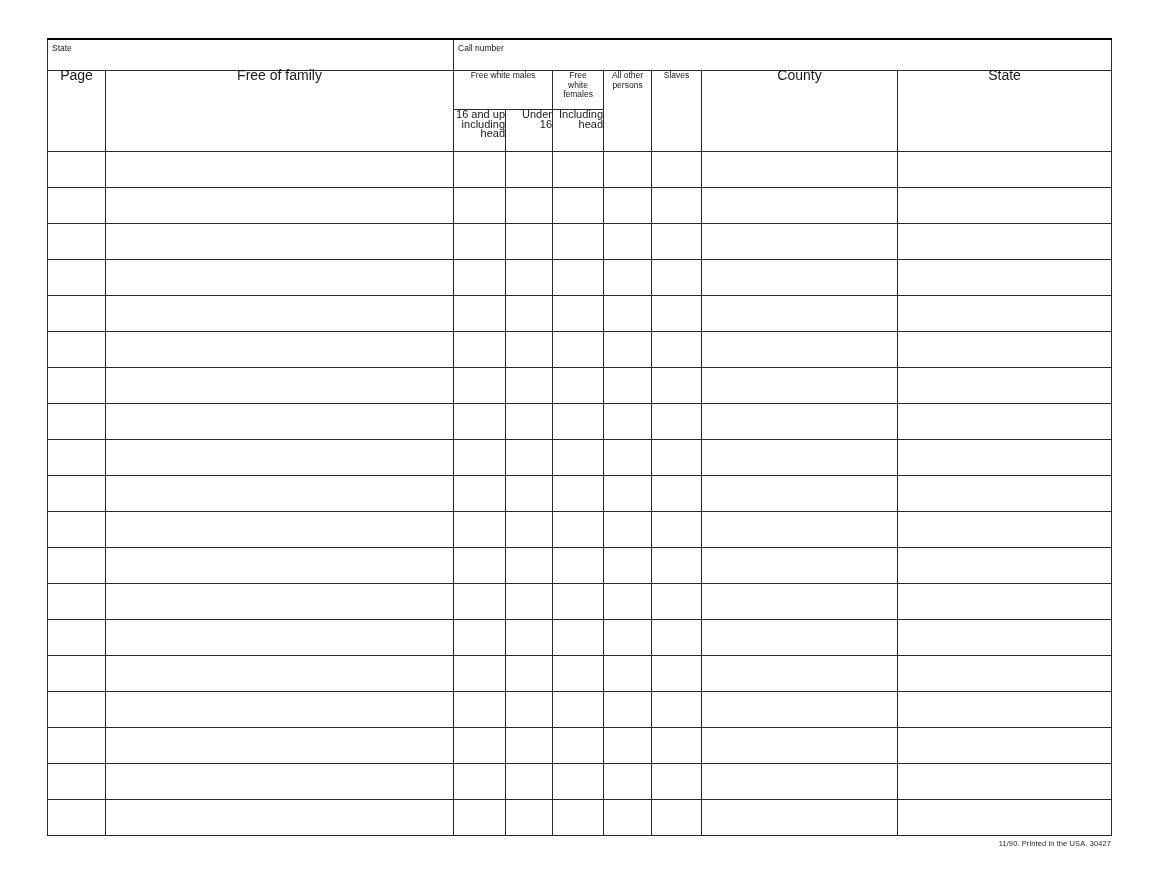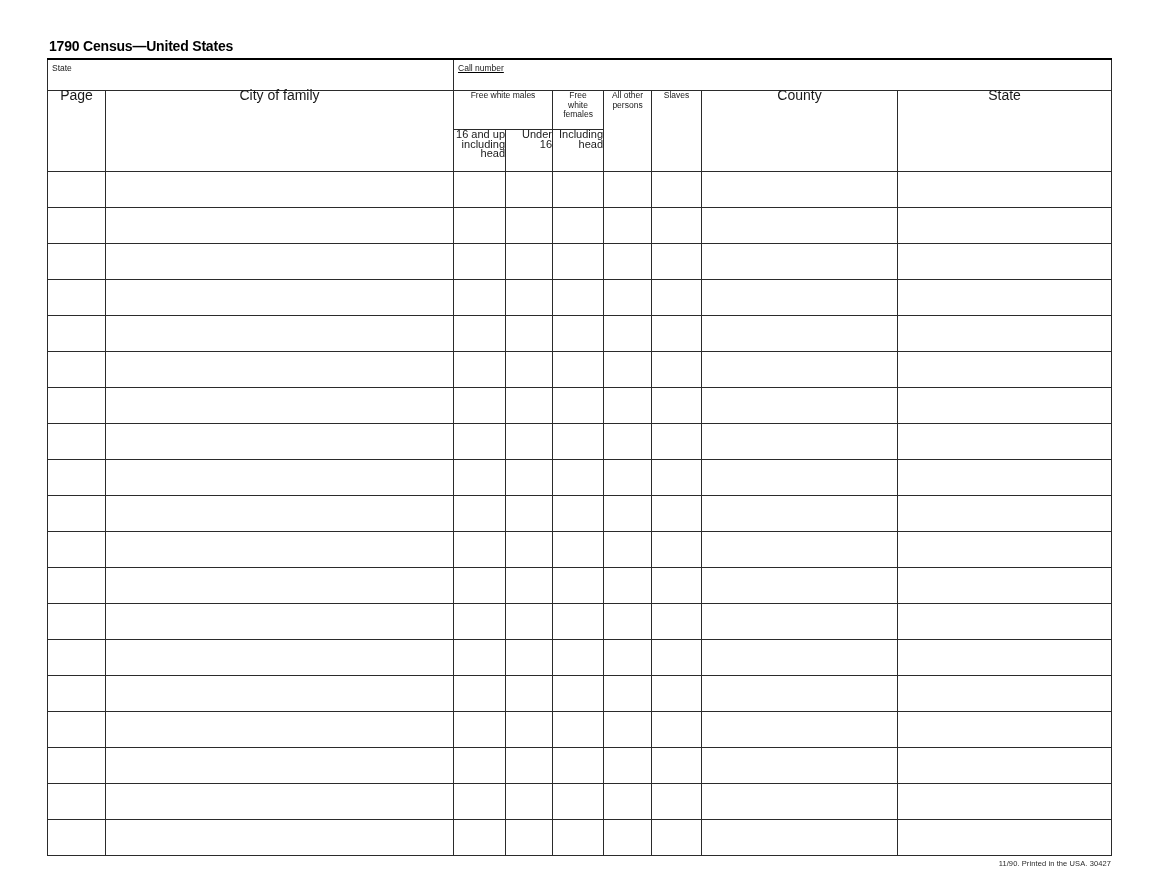--- a/index.html
+++ b/index.html
@@ -48,21 +48,20 @@
     line-height: 10px;
     padding: 3px 0 0 4px;
     color: #1a1a1a;
     white-space: nowrap;
   }
   td.info-state {
     height: 30px;
   }
   td.info-call {
     height: 30px;
-    text-decoration: underline;
   }
   
   td.hdr {
     text-align: center;
     vertical-align: bottom;
     font-size: 14px;
     line-height: 9.5px;
     color: #1a1a1a;
     padding-bottom: 4px;
   }
@@ -103,21 +102,20 @@
     color: #2a2a2a;
     text-align: right;
     letter-spacing: 0.1px;
   }
 </style>
 </head>
 <body>
 
 <div class="sheet">
 
-  <div class="form-title">1790 Census—United States</div>
 
   <table class="census">
     <colgroup>
       <col style="width:58px">
       <col style="width:348px">
       <col style="width:52px">
       <col style="width:47px">
       <col style="width:51px">
       <col style="width:48px">
       <col style="width:50px">
@@ -132,21 +130,21 @@
         <td class="info-call" colspan="7">
           <div class="lbl">Call number</div>
         </td>
       </tr>
 
       <tr>
         <td class="hdr" rowspan="2" style="height:80px;">
           <span>Page</span>
         </td>
         <td class="hdr" rowspan="2">
-          <span>City of family</span>
+          <span>Free of family</span>
         </td>
         <td class="hdr-group" colspan="2">
           <span>Free white males</span>
         </td>
         <td class="hdr-group">
           <div>Free</div>
           <div>white</div>
           <div>females</div>
         </td>
         <td class="hdr-tall" rowspan="2">

